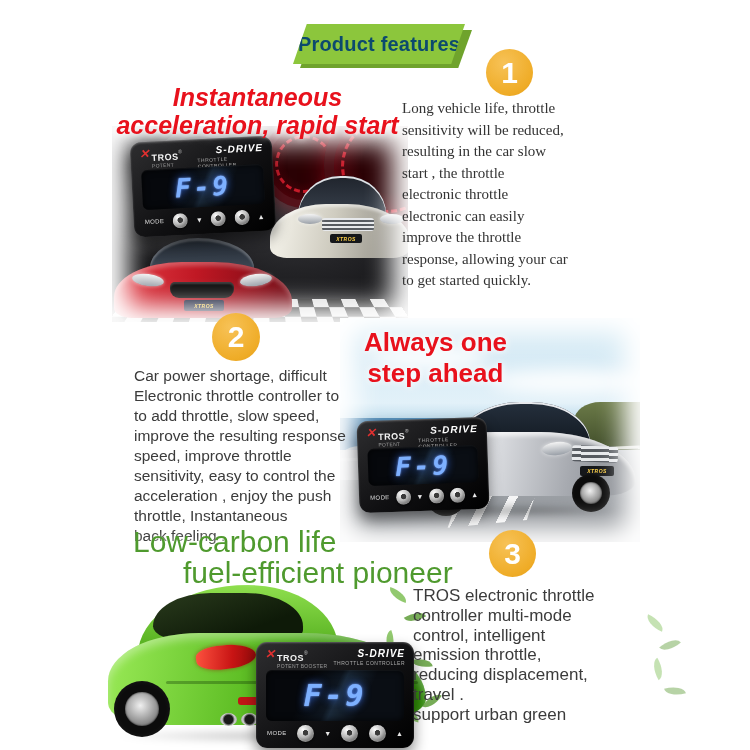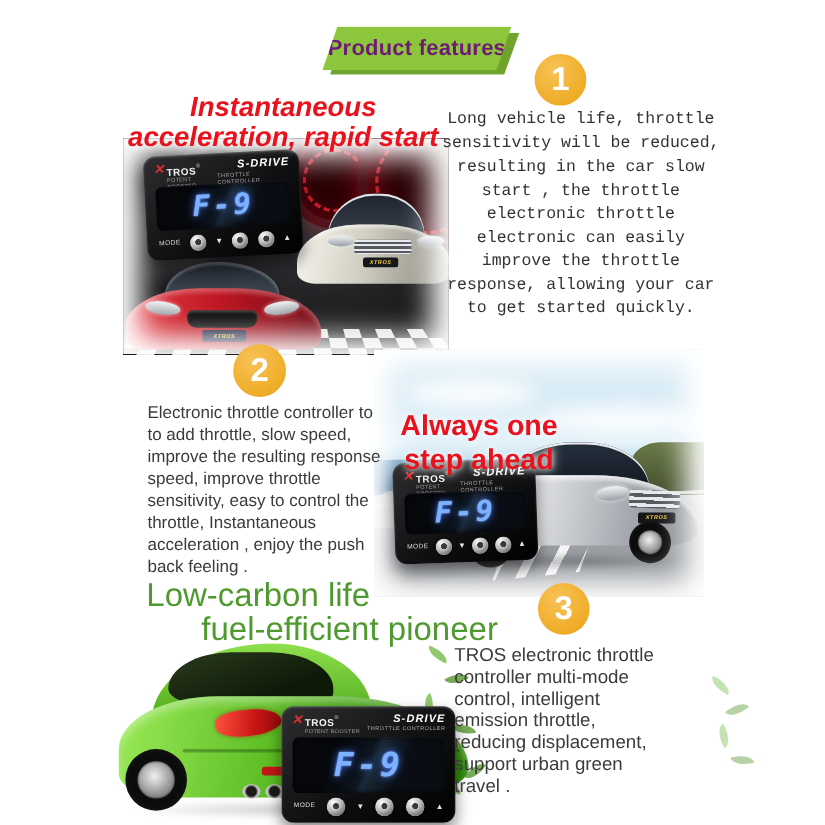--- a/index.html
+++ b/index.html
@@ -5,43 +5,43 @@
 <style>
   html,body{margin:0;padding:0;background:#fff;}
   #canvas{position:relative;width:750px;height:750px;background:#fff;overflow:hidden;
           font-family:"Liberation Sans",sans-serif;}
 
   
   .banner-shadow{position:absolute;left:300px;top:30px;width:172px;height:38px;background:#6fa32c;
     clip-path:polygon(8% 0,100% 0,92% 100%,0 100%);}
   .banner{position:absolute;left:293px;top:24px;width:172px;height:40px;background:#8cc63c;
     clip-path:polygon(8% 0,100% 0,92% 100%,0 100%);display:flex;align-items:center;justify-content:center;}
-  .banner span{font-size:20px;font-weight:bold;color:#701a75;letter-spacing:.2px;}
+  .banner span{font-size:20px;font-weight:bold;color:#0c4a6e;letter-spacing:.2px;}
 
   
   .num-circle{position:absolute;border-radius:50%;background:radial-gradient(circle at 38% 30%,#f7c257,#efac27 70%,#e39d18);
     display:flex;align-items:center;justify-content:center;color:#fff;font-weight:bold;z-index:30;}
   .c1{left:486px;top:49px;width:47px;height:47px;font-size:30px;}
   .c2{left:212px;top:313px;width:48px;height:48px;font-size:30px;}
   .c3{left:489px;top:530px;width:47px;height:47px;font-size:30px;}
 
   
   .h-red{position:absolute;color:#e8111c;font-weight:bold;text-align:center;z-index:30;
     text-shadow:0 0 6px rgba(255,255,255,.95),0 0 12px rgba(255,255,255,.8);}
   .h1{left:85px;top:83px;width:345px;font-size:25px;line-height:28px;font-style:italic;}
-  .h2{left:338px;top:327px;width:195px;font-size:26px;line-height:31px;margin-top:44px;}
+  .h2{left:338px;top:327px;width:195px;font-size:26px;line-height:31px;}
   .h-green{position:absolute;color:#4f9a2e;font-weight:normal;font-size:30px;line-height:32px;z-index:30;
     text-shadow:0 0 5px rgba(255,255,255,.9);}
   .h3a{left:133px;top:526px;}
   .h3b{left:183px;top:557px;}
 
   
   .para{position:absolute;z-index:25;}
   .para .ln{white-space:nowrap;}
-  .para1{left:402px;top:98px;font-family:Liberation Mono, monospace;font-size:15px;line-height:21.5px;color:#333;text-align:center;}
+  .para1{left:402px;top:98px;font-family:Liberation Serif, serif;font-size:15px;line-height:21.5px;color:#333;}
   .para2{left:134px;top:366px;font-size:15.5px;line-height:20px;color:#3b3b3b;}
   .para3{left:413px;top:586px;font-size:17px;line-height:19.8px;color:#3b3b3b;}
 
   
   .scene{position:absolute;overflow:hidden;z-index:1;}
   .scene::after{content:"";position:absolute;inset:0;box-shadow:inset 0 0 26px 16px #fff;z-index:40;pointer-events:none;}
 
   
   .scene1{left:112px;top:126px;width:296px;height:196px;
     background:radial-gradient(circle at 62% 18%,#4a4a4e,#232326 45%,#0e0e10 80%);}
@@ -214,38 +214,39 @@
     <div class="ln">resulting in the car slow</div>
     <div class="ln">start , the throttle</div>
     <div class="ln">electronic throttle</div>
     <div class="ln">electronic can easily</div>
     <div class="ln">improve the throttle</div>
     <div class="ln">response, allowing your car</div>
     <div class="ln">to get started quickly.</div>
   </div>
 
   <div class="para para2">
+    <div class="ln">Car power shortage, difficult</div>
     <div class="ln">Electronic throttle controller to</div>
     <div class="ln">to add throttle, slow speed,</div>
     <div class="ln">improve the resulting response</div>
     <div class="ln">speed, improve throttle</div>
     <div class="ln">sensitivity, easy to control the</div>
+    <div class="ln">acceleration , enjoy the push</div>
     <div class="ln">throttle, Instantaneous</div>
-    <div class="ln">acceleration , enjoy the push</div>
     <div class="ln">back feeling .</div>
   </div>
 
   <div class="para para3">
     <div class="ln">TROS electronic throttle</div>
     <div class="ln">controller multi-mode</div>
     <div class="ln">control, intelligent</div>
     <div class="ln">emission throttle,</div>
     <div class="ln">reducing displacement,</div>
+    <div class="ln">travel .</div>
     <div class="ln">support urban green</div>
-    <div class="ln">travel .</div>
   </div>
 
   <div class="scene scene1">
     <div class="smoke"></div>
     <div class="tach tach-gray"></div>
     <div class="tach tach-red1">
         <div class="tach-ticks"></div>
       </div>
     <div class="tach tach-red2">
         <div class="tach-ticks"></div>

